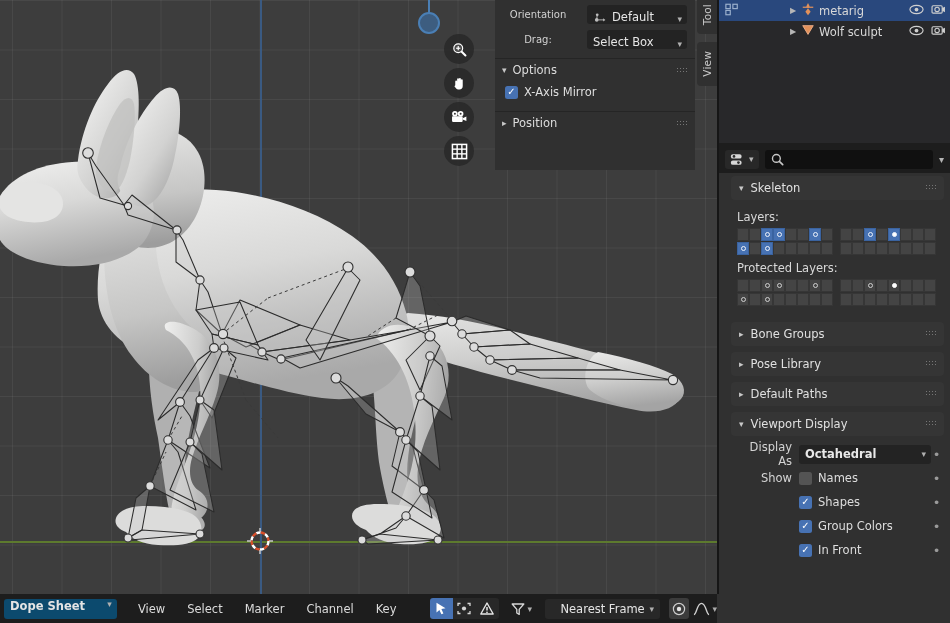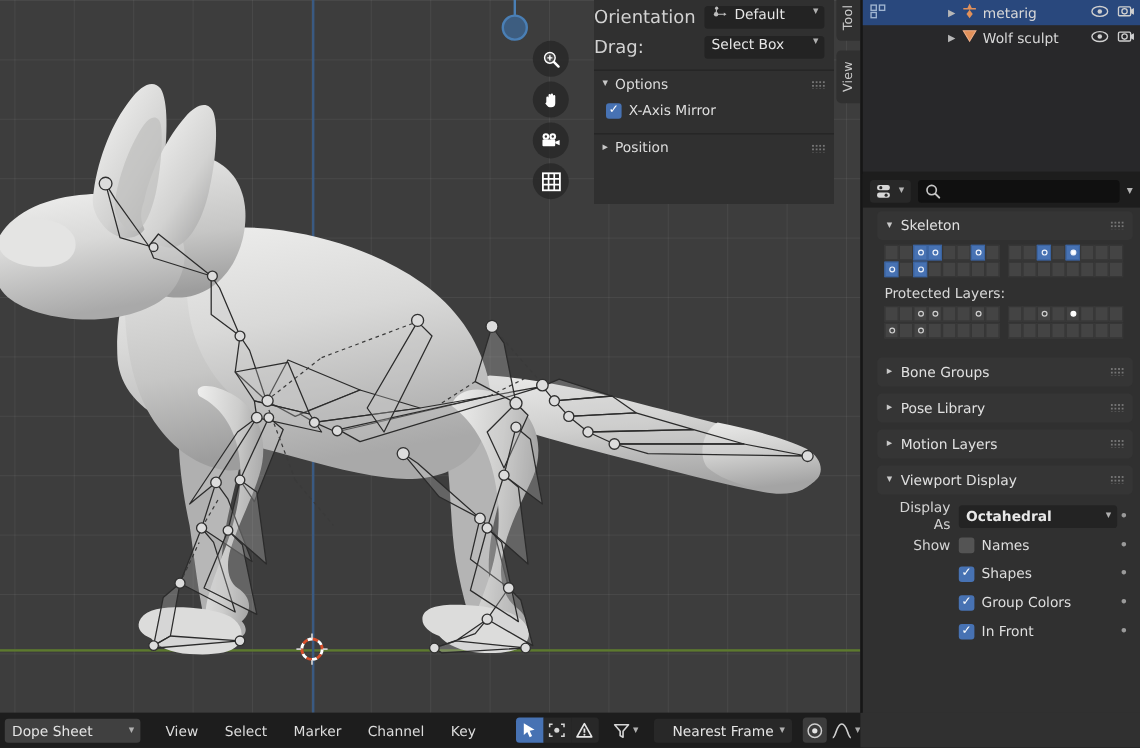--- a/index.html
+++ b/index.html
@@ -56,26 +56,26 @@
     background: #4a7fb5;
   }
 
   
   #npanel {
     position: absolute; left: 495px; top: 0; width: 200px; height: 170px;
     background: #303030;
   }
   .np-row { display: flex; align-items: center; height: 22px; margin: 3px 8px 0 0; }
   .np-label {
-    font-size: 15px; color: #d2d2d2; text-align: left;
+    font-size: 10px; color: #d2d2d2; text-align: center;
     padding-right: 6px; flex: 0 0 auto;
   }
   .np-field {
     flex: 1; height: 19px; background: #232323; border-radius: 3px;
-    display: flex; align-items: flex-start; padding: 0 6px;
+    display: flex; align-items: flex-end; padding: 0 6px;
     font-size: 11.5px; color: #e6e6e6; position: relative;
   }
   .np-field .chev { position: absolute; right: 5px; color: #b0b0b0; font-size: 9px; }
   .orient-icon { margin-right: 6px; opacity: .85; }
   .np-sep { height: 1px; background: #252525; margin: 8px 0 0 0; }
   .np-panel-head {
     display: flex; align-items: center; height: 22px;
     padding-left: 7px; color: #dcdcdc; font-size: 11.5px;
     position: relative;
   }
@@ -179,23 +179,23 @@
   }
   .prop-val .chev { position: absolute; right: 5px; color: #b0b0b0; font-size: 9px; }
   .anim-dot { width: 11px; text-align: center; color: #9a9a9a; font-size: 13px; flex: 0 0 auto; }
 
   
   #dope {
     position: absolute; left: 0; top: 594px; width: 717px; height: 29px;
     background: #1d1d1d; display: flex; align-items: center; padding-left: 4px;
   }
   .ds-editor {
-    width: 126px; height: 20px; background: #404040; border-radius: 3px;
-    display: flex; align-items: center; padding: 0 6px;
-    font-size: 11.5px; color: #e4e4e4; position: relative; margin-right: 10px;
+    width: 126px; height: 20px; background: #0c4a6e; border-radius: 3px;
+    display: flex; padding: 0 6px;
+    font-size: 11.5px; color: #e4e4e4; position: relative; margin-right: 10px; font-weight: bold;
   }
   .ds-editor .chev { position: absolute; right: 5px; color: #b0b0b0; font-size: 9px; }
   .ds-menu { font-size: 11.5px; color: #dcdcdc; padding: 0 11px; }
   .ds-icongrp { display: flex; height: 21px; margin-left: 6px; }
   .ds-ibtn {
     width: 23px; background: #282828; display: flex;
     align-items: center; justify-content: center; color: #d6d6d6;
   }
   .ds-ibtn.active { background: #4772b3; color: #fff; }
   .ds-ibtn:first-child { border-radius: 3px 0 0 3px; }
@@ -615,20 +615,21 @@
       </div>
       <span style="color:#b5b5b5;font-size:10px;">▾</span>
     </div>
 
     <div class="panel-head">
       <span class="tri">▾</span>
       <span>Skeleton</span>
       <span class="grip"></span>
     </div>
     <div class="panel-body">
+      <div class="small-label">Layers:</div>
       <div class="layer-grid">
         <div class="layer-block">
           <div class="layer-rowr" id="lt">
               <div class="lcell">
                 <div class="ldot hidden"></div>
               </div>
               <div class="lcell">
                 <div class="ldot hidden"></div>
               </div>
               <div class="lcell on">
@@ -850,21 +851,21 @@
       <span>Bone Groups</span>
       <span class="grip"></span>
     </div>
     <div class="panel-head" style="margin-top:6px;">
       <span class="tri">▸</span>
       <span>Pose Library</span>
       <span class="grip"></span>
     </div>
     <div class="panel-head" style="margin-top:6px;">
       <span class="tri">▸</span>
-      <span>Motion Layers</span>
+      <span>Default Paths</span>
       <span class="grip"></span>
     </div>
 
     <div class="panel-head" style="margin-top:6px;">
       <span class="tri">▾</span>
       <span>Viewport Display</span>
       <span class="grip"></span>
     </div>
     <div class="panel-body" style="padding-top:7px;">
       <div class="prop-row">

